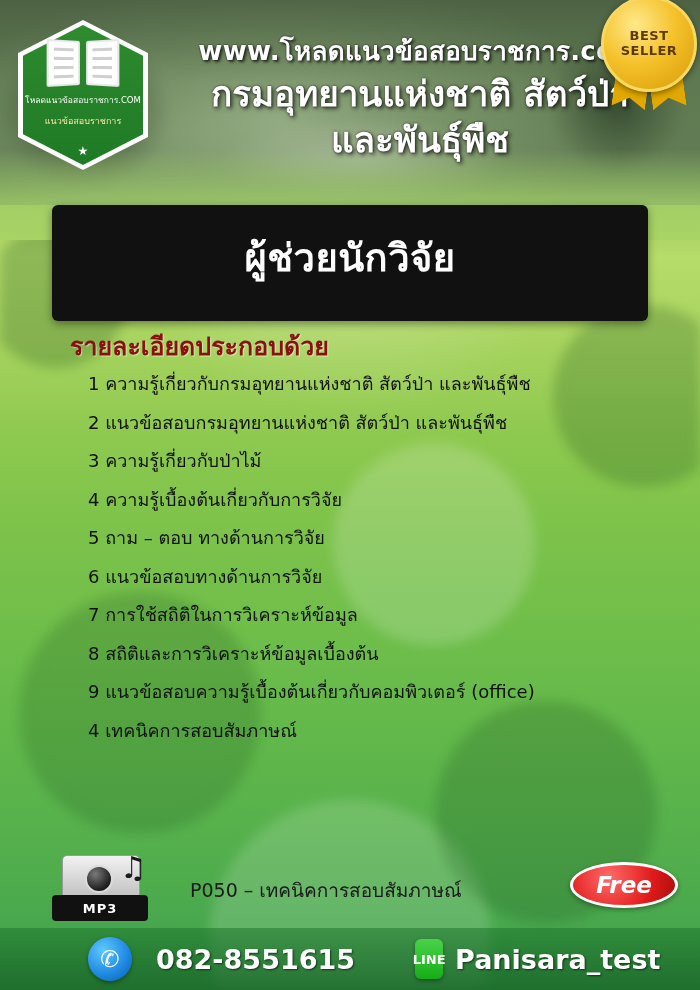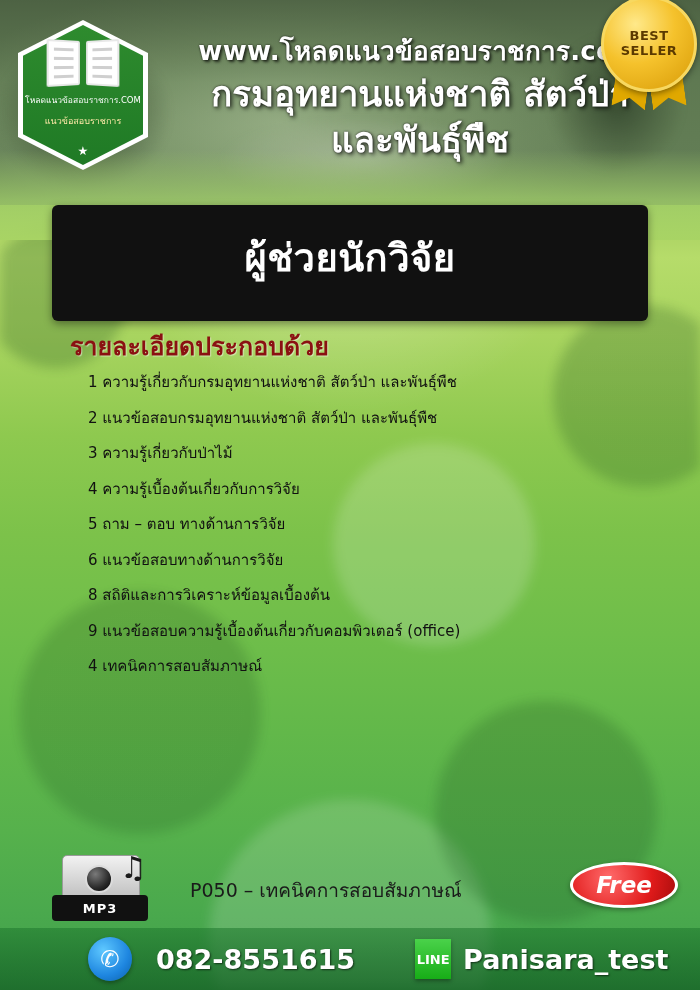--- a/index.html
+++ b/index.html
@@ -147,21 +147,21 @@
   
   .details-head {
     position:absolute; left:70px; top:326px;
     font-size:25px; font-weight:bold; color:#8a1111;
     text-shadow: 1px 1px 1px rgba(255,255,255,.5);
   }
   .items {
     position:absolute; left:88px; top:375px; width:580px;
   }
   .item {
-    font-size:15px; color:#111111; line-height:1.0;
+    font-size:18px; color:#111111; line-height:1.0;
     margin-bottom:20.5px;
     white-space:nowrap;
   }
 
   
   .mp3 {
     position:absolute; left:52px; top:855px; width:110px; height:70px;
   }
   .mp3-body {
     position:absolute; left:10px; top:0; width:78px; height:46px;
@@ -208,21 +208,21 @@
     display:flex; align-items:center; justify-content:center;
     color:#fff; font-size:23px;
     box-shadow:0 2px 4px rgba(0,0,0,.35);
   }
   .phone-num {
     margin-left:24px; color:#ffffff; font-size:27px; font-weight:bold;
     text-shadow:1px 1px 2px rgba(0,0,0,.6);
   }
   .line-wrap { display:flex; align-items:center; margin-left:60px; }
   .line-ic {
-    width:36px; height:40px; border-radius:0;
+    width:28px; height:40px; border-radius:6px;
     background: linear-gradient(180deg,#4ad24a 0%, #17ad17 100%);
     display:flex; align-items:center; justify-content:center;
     color:#fff; font-size:13px; font-weight:bold;
     box-shadow:0 2px 4px rgba(0,0,0,.35);
   }
   .line-id {
     margin-left:12px; color:#ffffff; font-size:27px; font-weight:bold;
     text-shadow:1px 1px 2px rgba(0,0,0,.6);
     text-align:center;
   }
@@ -279,20 +279,21 @@
   </div>
 
   <div class="details-head">รายละเอียดประกอบด้วย</div>
   <div class="items">
     <div class="item">1 ความรู้เกี่ยวกับกรมอุทยานแห่งชาติ สัตว์ป่า และพันธุ์พืช</div>
     <div class="item">2 แนวข้อสอบกรมอุทยานแห่งชาติ สัตว์ป่า และพันธุ์พืช</div>
     <div class="item">3 ความรู้เกี่ยวกับป่าไม้</div>
     <div class="item">4 ความรู้เบื้องต้นเกี่ยวกับการวิจัย</div>
     <div class="item">5 ถาม – ตอบ ทางด้านการวิจัย</div>
     <div class="item">6 แนวข้อสอบทางด้านการวิจัย</div>
+    <div class="item">7 การใช้สถิติในการวิเคราะห์ข้อมูล</div>
     <div class="item">8 สถิติและการวิเคราะห์ข้อมูลเบื้องต้น</div>
     <div class="item">9 แนวข้อสอบความรู้เบื้องต้นเกี่ยวกับคอมพิวเตอร์ (office)</div>
     <div class="item">4 เทคนิคการสอบสัมภาษณ์</div>
   </div>
 
   <div class="mp3">
     <div class="mp3-body">
       <div class="mp3-lens"></div>
       <div class="mp3-note">♫</div>
     </div>

